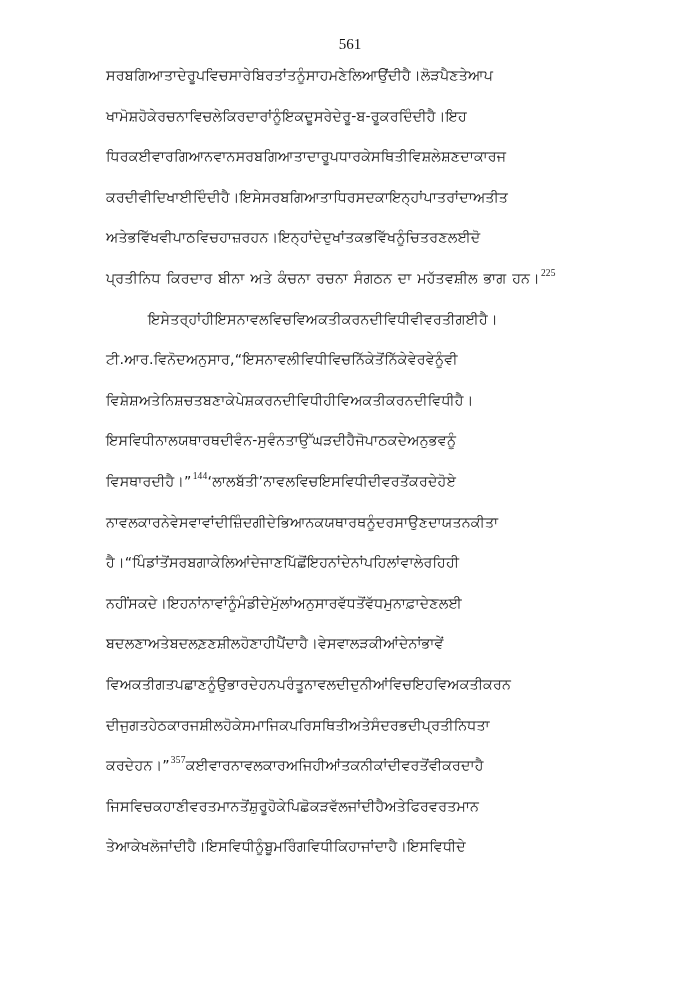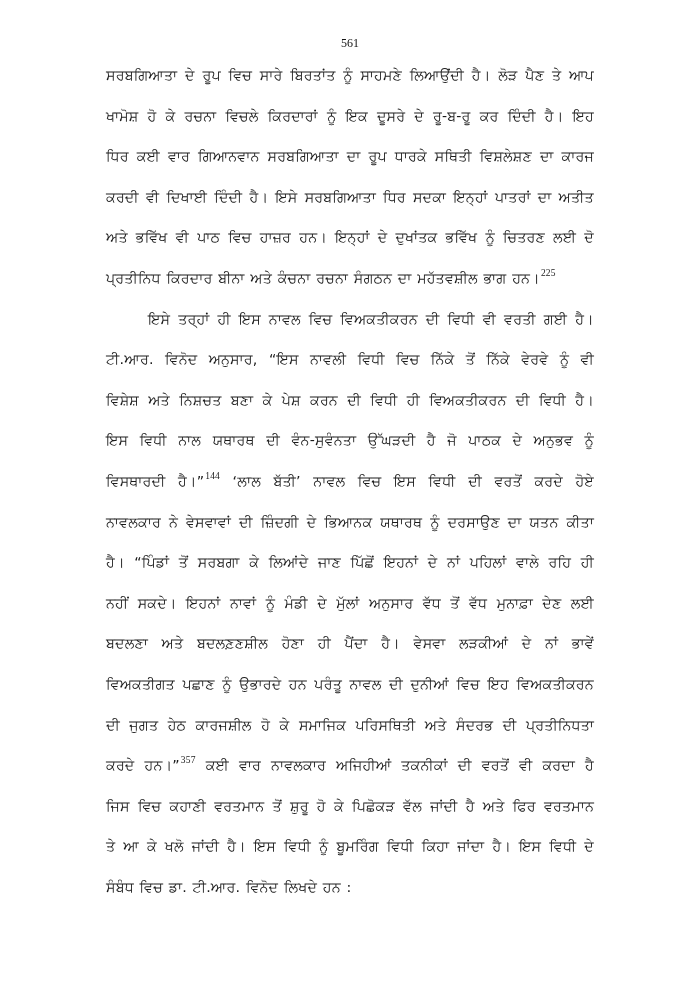--- a/index.html
+++ b/index.html
@@ -15,21 +15,21 @@
       font-family: "DejaVu Sans", "Liberation Sans", sans-serif;
       color: #1a1a1a;
     }
     .page-number {
       position: absolute;
       top: 36px;
       left: 0;
       width: 700px;
       text-align: center;
       font-family: "Liberation Serif", "DejaVu Serif", serif;
-      font-size: 12px;
+      font-size: 15px;
       color: #111;
     }
     .text-block {
       position: absolute;
       left: 106px;
       top: 63px;
       width: 488px;
     }
     .line {
       height: 40.6px;
@@ -44,21 +44,21 @@
       word-spacing: 1px;
     }
     .line.last {
       text-align-last: left;
     }
     .line.indent {
       padding-left: 42px;
     }
     .line .inner {
       display: flex;
-      justify-content: space-between;
+      justify-content: flex-start;
       width: 100%;
     }
     sup.fn {
       font-family: "Liberation Serif", "DejaVu Serif", serif;
       font-size: 9.5px;
       vertical-align: 7px;
       line-height: 0;
       margin-left: 1px;
       margin-top: 12px;
     }
@@ -398,14 +398,13 @@
         <span>ਬੂਮਰਿੰਗ</span>
         <span>ਵਿਧੀ</span>
         <span>ਕਿਹਾ</span>
         <span>ਜਾਂਦਾ</span>
         <span>ਹੈ।</span>
         <span>ਇਸ</span>
         <span>ਵਿਧੀ</span>
         <span>ਦੇ</span>
       </span>
     </div>
-  <div class="line last"><span>ਸੰਬੰਧ ਵਿਚ ਡਾ. ਟੀ.ਆਰ. ਵਿਨੋਦ ਲਿਖਦੇ ਹਨ :</span></div>
 </div>
 
 </body></html>

